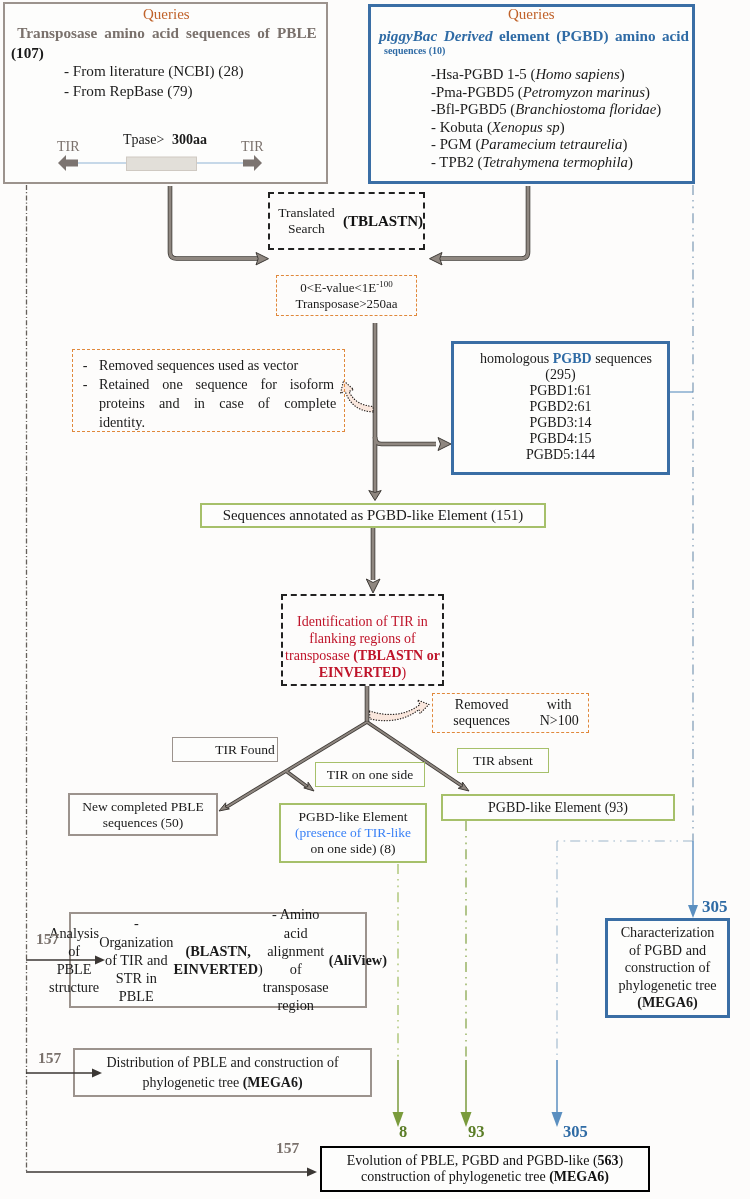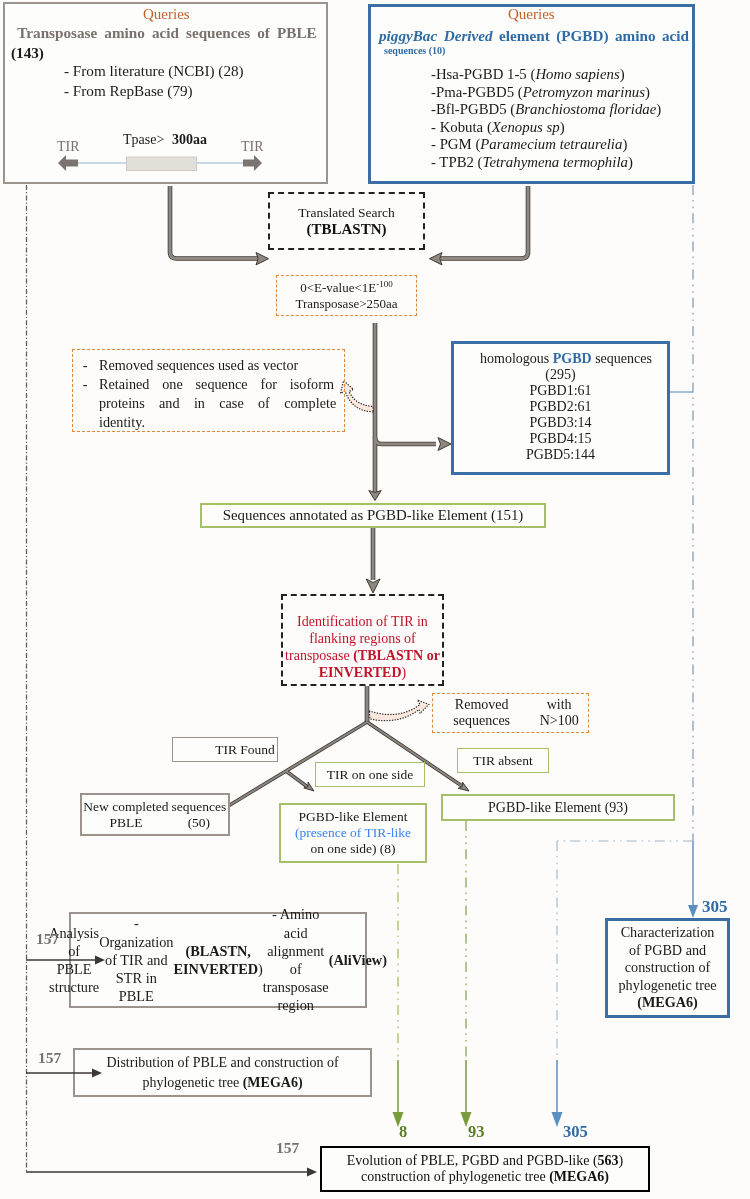--- a/index.html
+++ b/index.html
@@ -122,21 +122,21 @@
     <path d="M398,1060 L398,1113" stroke="#7a9b3c" stroke-width="1.5" fill="none"></path>
     <polygon points="392.5,1112 403.5,1112 398,1127" fill="#7a9b3c"></polygon>
     <path d="M466,821 L466,1060" stroke="#8aa84e" stroke-width="1.3" stroke-dasharray="10 5 1.6 5 1.6 5" fill="none"></path>
     <path d="M466,1060 L466,1113" stroke="#7a9b3c" stroke-width="1.5" fill="none"></path>
     <polygon points="460.5,1112 471.5,1112 466,1127" fill="#7a9b3c"></polygon>
   </svg>
 
   <div class="box c-gray" style="left:3px;top:2px;width:325px;height:182px;display:block;">
     <div class="lbl t-q" style="left:138px;top:2px;font-size:15px;">Queries</div>
     <div class="t-hdr-gray" style="position:absolute;left:3px;top:20px;width:318px;font-size:15.2px;word-spacing:3.3px;">Transposase  amino  acid  sequences  of  PBLE</div>
-    <div class="lbl t-body" style="left:6px;top:40px;font-size:15.2px;font-weight:bold;">(143)</div>
+    <div class="lbl t-body" style="left:6px;top:40px;font-size:15.2px;font-weight:bold;">(107)</div>
     <div class="lbl t-body" style="left:59px;top:58px;font-size:15.2px;">- From literature (NCBI)  (28)</div>
     <div class="lbl t-body" style="left:59px;top:78px;font-size:15.2px;">- From RepBase (79)</div>
 
     <div class="lbl t-gray" style="left:52px;top:135px;font-size:14px;">TIR</div>
     <div class="lbl t-gray" style="left:236px;top:135px;font-size:14px;">TIR</div>
     <div class="lbl t-body" style="left:118px;top:128px;font-size:14px;">Tpase&gt;</div>
     <div class="lbl t-body" style="left:167px;top:128px;font-size:14px;font-weight:bold;">300aa</div>
     <svg style="position:absolute;left:50px;top:148px;width:212px;height:22px;" viewBox="0 0 212 22">
       <line x1="22" y1="11" x2="190" y2="11" stroke="#8fb3d4" stroke-width="1.2"></line>
       <path d="M23,7.5 L23,14.5 L11,14.5 L11,19 L3,11 L11,3 L11,7.5 z" fill="#7c7470"></path>
@@ -163,21 +163,21 @@
       <span>- Kobuta (</span><i>Xenopus sp</i><span>)</span>
     </div>
     <div class="lbl t-body" style="left:60px;top:129px;font-size:14.8px;">
       <span>- PGM (</span><i>Paramecium tetraurelia</i><span>)</span>
     </div>
     <div class="lbl t-body" style="left:60px;top:147px;font-size:14.8px;">
       <span>- TPB2 (</span><i>Tetrahymena termophila</i><span>)</span>
     </div>
   </div>
 
-  <div class="box d-black" style="left:268px;top:192px;width:157px;height:58px;flex-direction:column;">
+  <div class="box d-black" style="left:268px;top:192px;width:157px;height:58px;flex-direction:row;">
     <div style="font-size:13.5px;color:#1a1a1a;">Translated  Search</div>
     <div style="font-size:15px;font-weight:bold;color:#111;">(TBLASTN)</div>
   </div>
 
   <div class="box d-orange" style="left:276px;top:275px;width:141px;height:41px;flex-direction:column;">
     <div style="font-size:13px;color:#1a1a1a;">
       <span>0&lt;E-value&lt;1E</span><sup style="font-size:9px;">-100</sup>
     </div>
     <div style="font-size:13px;color:#1a1a1a;">Transposase&gt;250aa</div>
   </div>
@@ -226,21 +226,21 @@
   <div class="box" style="left:172px;top:737px;width:106px;height:25px;border:1px solid #9c938d;background:#fdfdfc;padding-left:40px;">
     <div style="font-size:13.5px;color:#1a1a1a;">TIR Found</div>
   </div>
   <div class="box" style="left:315px;top:762px;width:110px;height:25px;border:1px solid #a6c06a;background:#fdfdfc;">
     <div style="font-size:13.5px;color:#1a1a1a;">TIR on one side</div>
   </div>
   <div class="box" style="left:457px;top:748px;width:92px;height:25px;border:1px solid #a6c06a;background:#fdfdfc;">
     <div style="font-size:13.5px;color:#1a1a1a;">TIR absent</div>
   </div>
 
-  <div class="box c-gray" style="left:68px;top:793px;width:150px;height:43px;flex-direction:row;margin-left:12px;">
+  <div class="box c-gray" style="left:68px;top:793px;width:150px;height:43px;flex-direction:column;">
     <div style="font-size:13.5px;color:#1a1a1a;">New completed PBLE</div>
     <div style="font-size:13.5px;color:#1a1a1a;">sequences (50)</div>
   </div>
 
   <div class="box c-green" style="left:279px;top:803px;width:148px;height:60px;flex-direction:column;">
     <div style="font-size:13.5px;color:#1a1a1a;">PGBD-like Element</div>
     <div style="font-size:13.5px;color:#3b82f6;">(presence  of TIR-like</div>
     <div style="font-size:13.5px;color:#1a1a1a;">on one side) (8)</div>
   </div>
 

